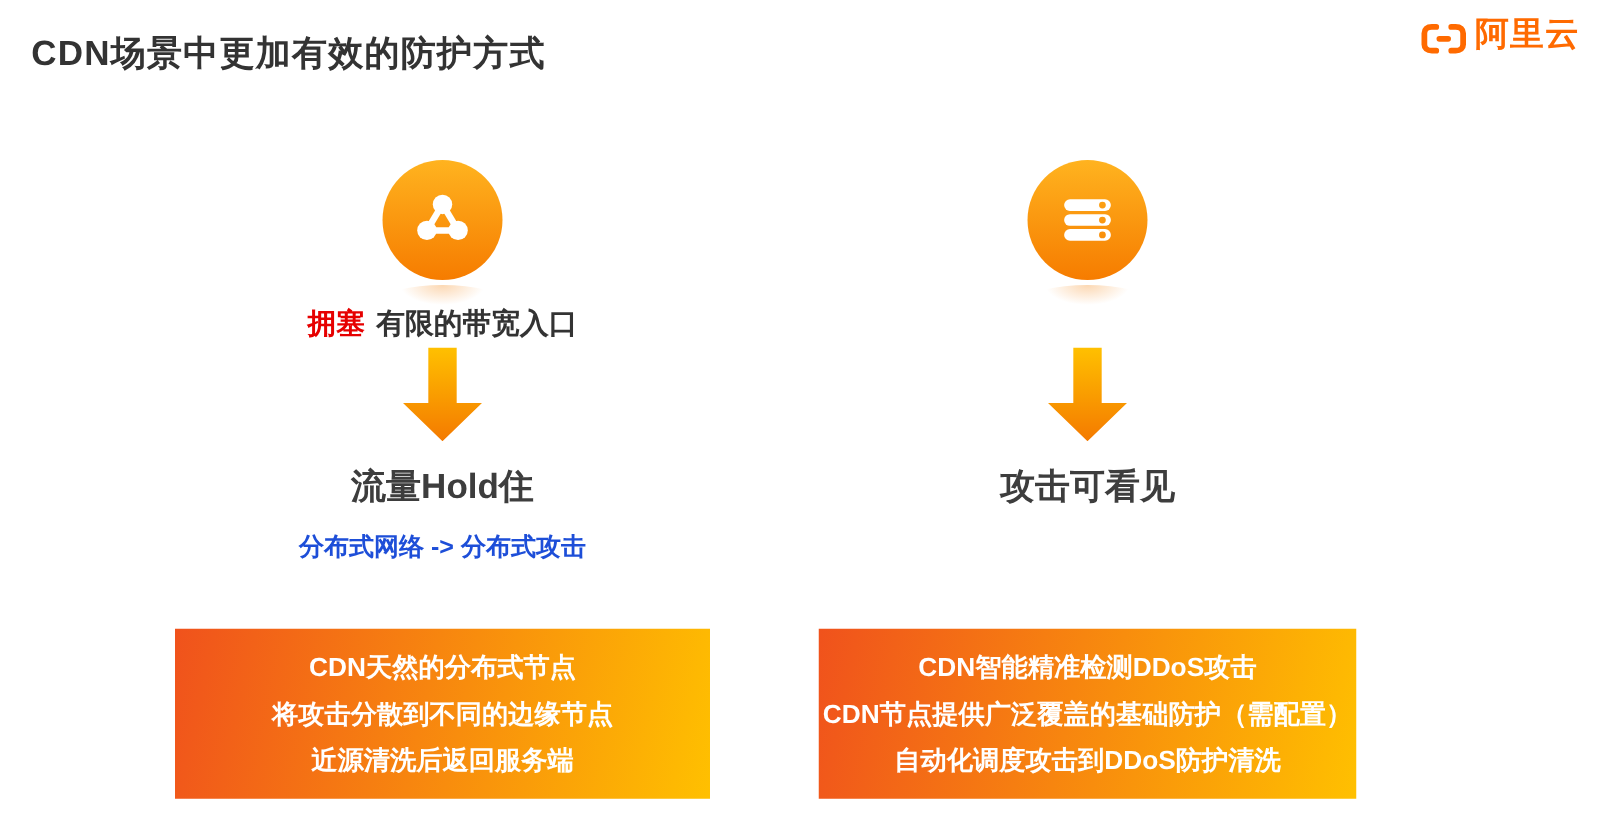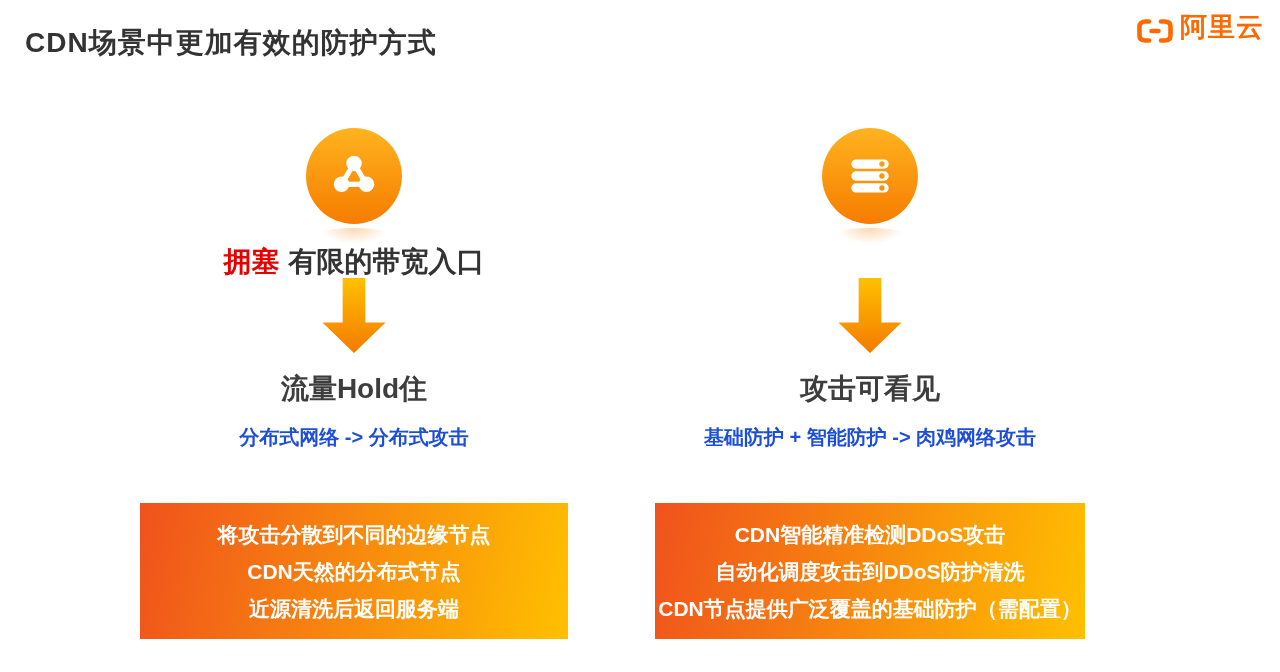--- a/index.html
+++ b/index.html
@@ -31,21 +31,21 @@
     display:flex; align-items:center; justify-content:center;
   }
   .reflection {
     position:absolute; top:228px; left:50%; transform:translateX(-50%);
     width:96px; height:24px; border-radius:50%;
     background:radial-gradient(ellipse 50% 95% at 50% 0%, rgba(244,124,0,0.30), rgba(244,124,0,0) 70%);
   }
   
   .label {
     position:absolute; top:243px; left:0; width:100%; margin:0;
-    text-align:center; font-size:28px; font-weight:700; color:#333;
+    text-align:center; font-size:23px; font-weight:700; color:#333;
   }
   .label .hl { color:#e60000; margin-right:9px; }
   
   .arrow {
     position:absolute; top:278px; left:50%; transform:translateX(-50%);
     width:64px; height:75px; display:block;
   }
   
   .result {
     position:absolute; top:370px; left:0; width:100%; margin:0;
@@ -112,22 +112,22 @@
     </p>
 
     <svg class="arrow" viewBox="0 0 64 76">
       <polygon points="20.5,0 43.5,0 43.5,45 64,45 32,76 0,45 20.5,45" fill="url(#arrowGrad)"></polygon>
     </svg>
 
     <p class="result">流量Hold住</p>
     <p class="formula">分布式网络 -&gt; 分布式攻击</p>
 
     <div class="box">
+      <p>CDN天然的分布式节点</p>
       <p>将攻击分散到不同的边缘节点</p>
-      <p>CDN天然的分布式节点</p>
       <p>近源清洗后返回服务端</p>
     </div>
   </section>
 
   <section class="col col-right">
     <div class="badge">
       <svg width="54" height="54" viewBox="0 0 52 52">
         <defs>
           <mask id="srvHoles">
             <rect x="0" y="0" width="52" height="52" fill="#fff"></rect>
@@ -144,22 +144,21 @@
       </svg>
     </div>
     <div class="reflection"></div>
 
 
     <svg class="arrow" viewBox="0 0 64 76">
       <polygon points="20.5,0 43.5,0 43.5,45 64,45 32,76 0,45 20.5,45" fill="url(#arrowGrad)"></polygon>
     </svg>
 
     <p class="result">攻击可看见</p>
-    <p class="formula">基础防护 + 智能防护 -&gt; 肉鸡网络攻击</p>
 
     <div class="box">
       <p>CDN智能精准检测DDoS攻击</p>
+      <p>CDN节点提供广泛覆盖的基础防护（需配置）</p>
       <p>自动化调度攻击到DDoS防护清洗</p>
-      <p>CDN节点提供广泛覆盖的基础防护（需配置）</p>
     </div>
   </section>
 
 </div>
 
 </body></html>

